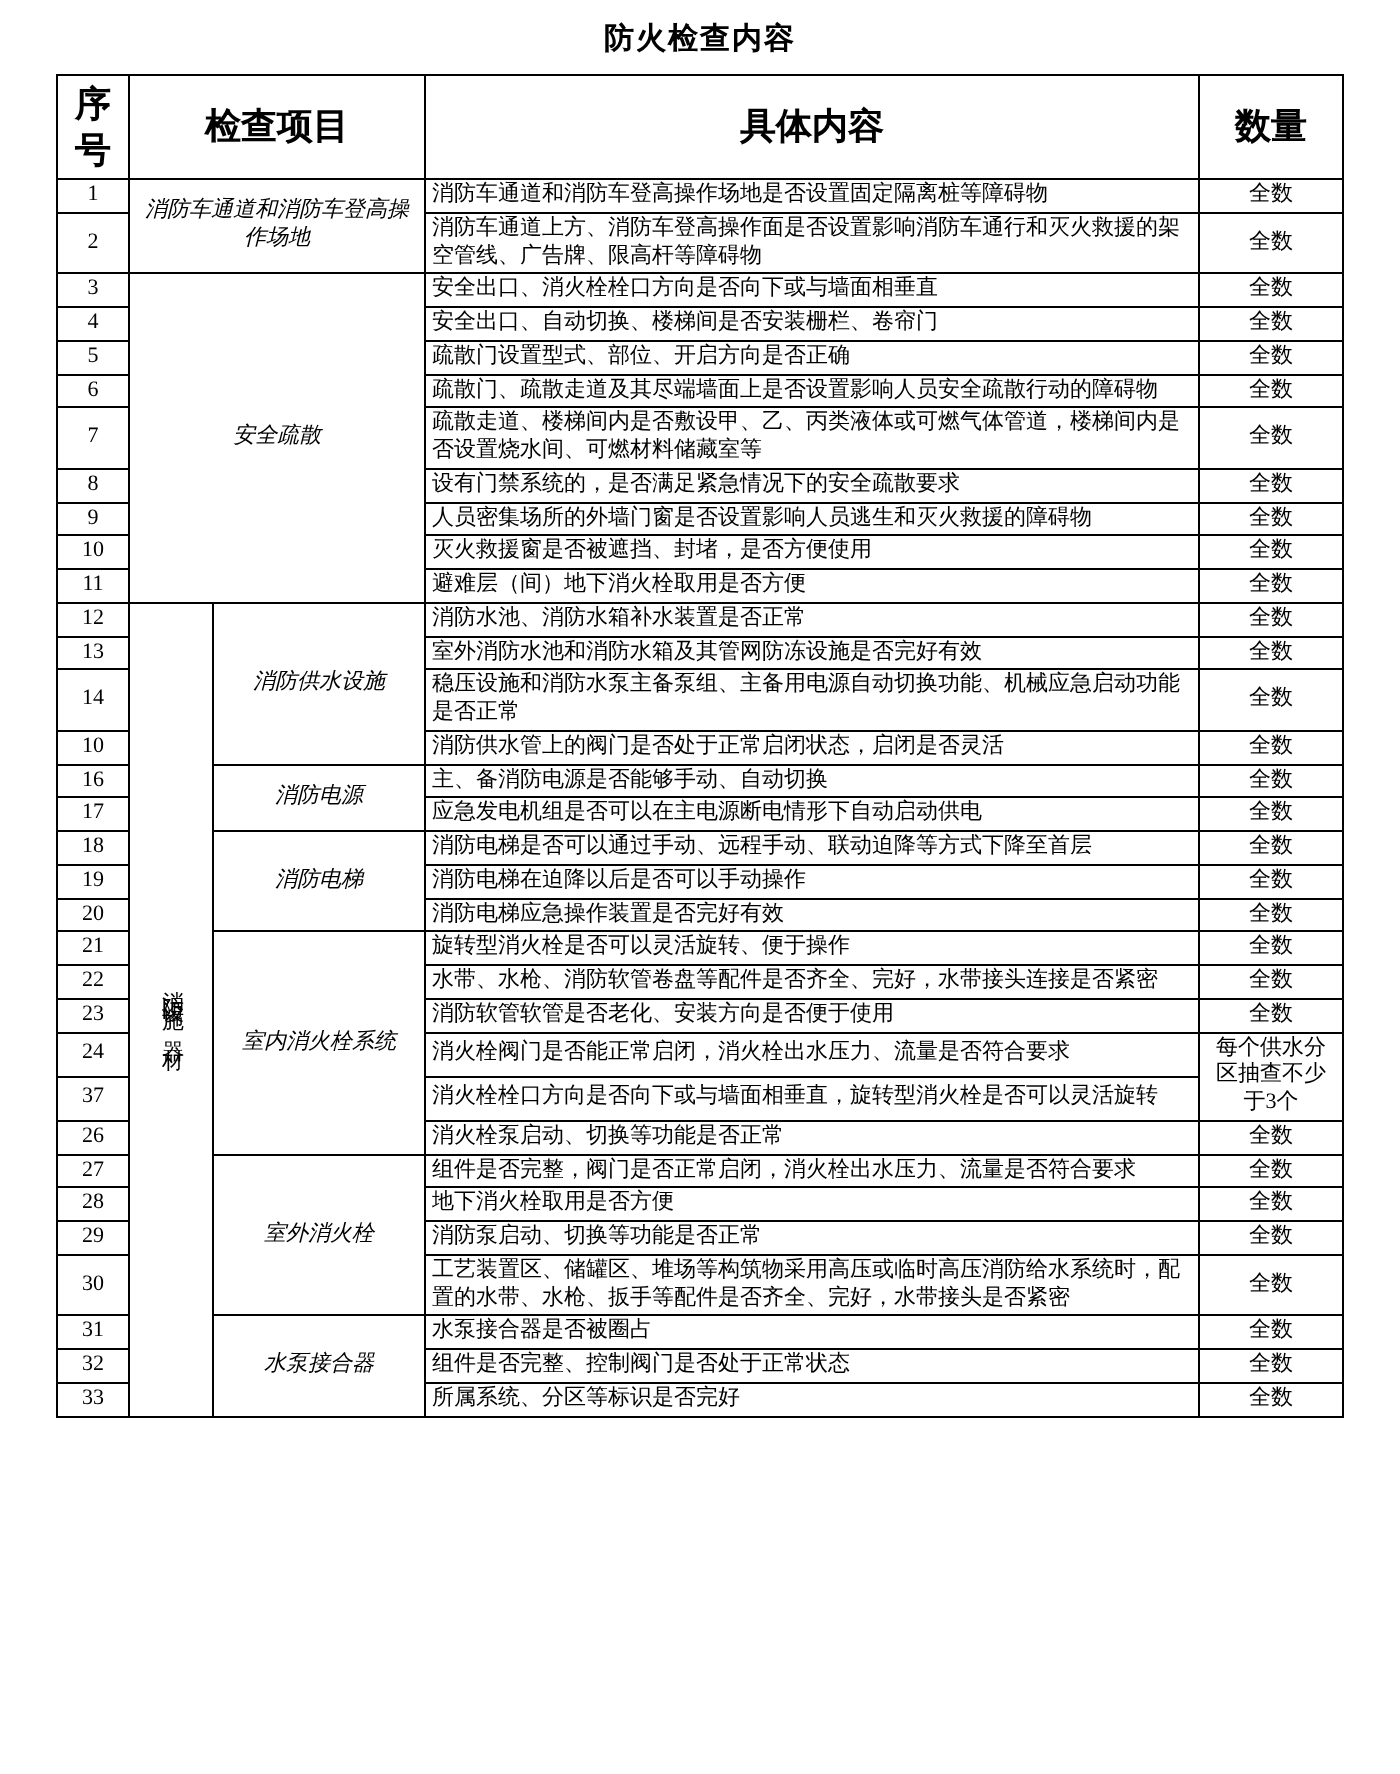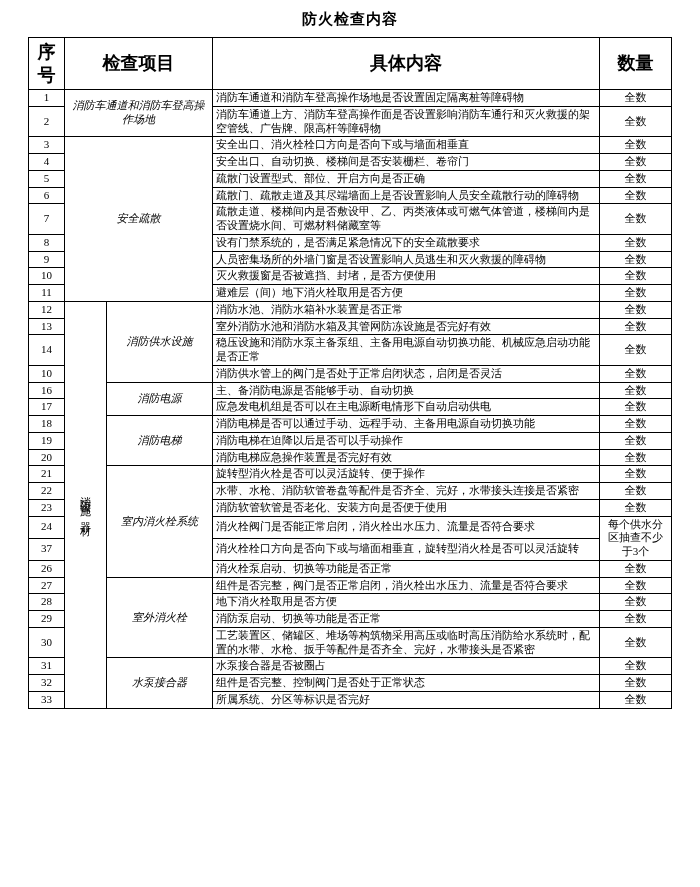--- a/index.html
+++ b/index.html
@@ -199,21 +199,21 @@
       </tr>
       <tr>
         <td class="num-cell">17</td>
         <td class="detail-cell">应急发电机组是否可以在主电源断电情形下自动启动供电</td>
         <td class="qty-cell">全数</td>
       </tr>
 
       <tr>
         <td class="num-cell">18</td>
         <td colspan="2" rowspan="3" class="c-item">消防电梯</td>
-        <td class="detail-cell">消防电梯是否可以通过手动、远程手动、主备用电源自动切换功能</td>
+        <td class="detail-cell">消防电梯是否可以通过手动、远程手动、联动迫降等方式下降至首层</td>
         <td class="qty-cell">全数</td>
       </tr>
       <tr>
         <td class="num-cell">19</td>
         <td class="detail-cell">消防电梯在迫降以后是否可以手动操作</td>
         <td class="qty-cell">全数</td>
       </tr>
       <tr>
         <td class="num-cell">20</td>
         <td class="detail-cell">消防电梯应急操作装置是否完好有效</td>

